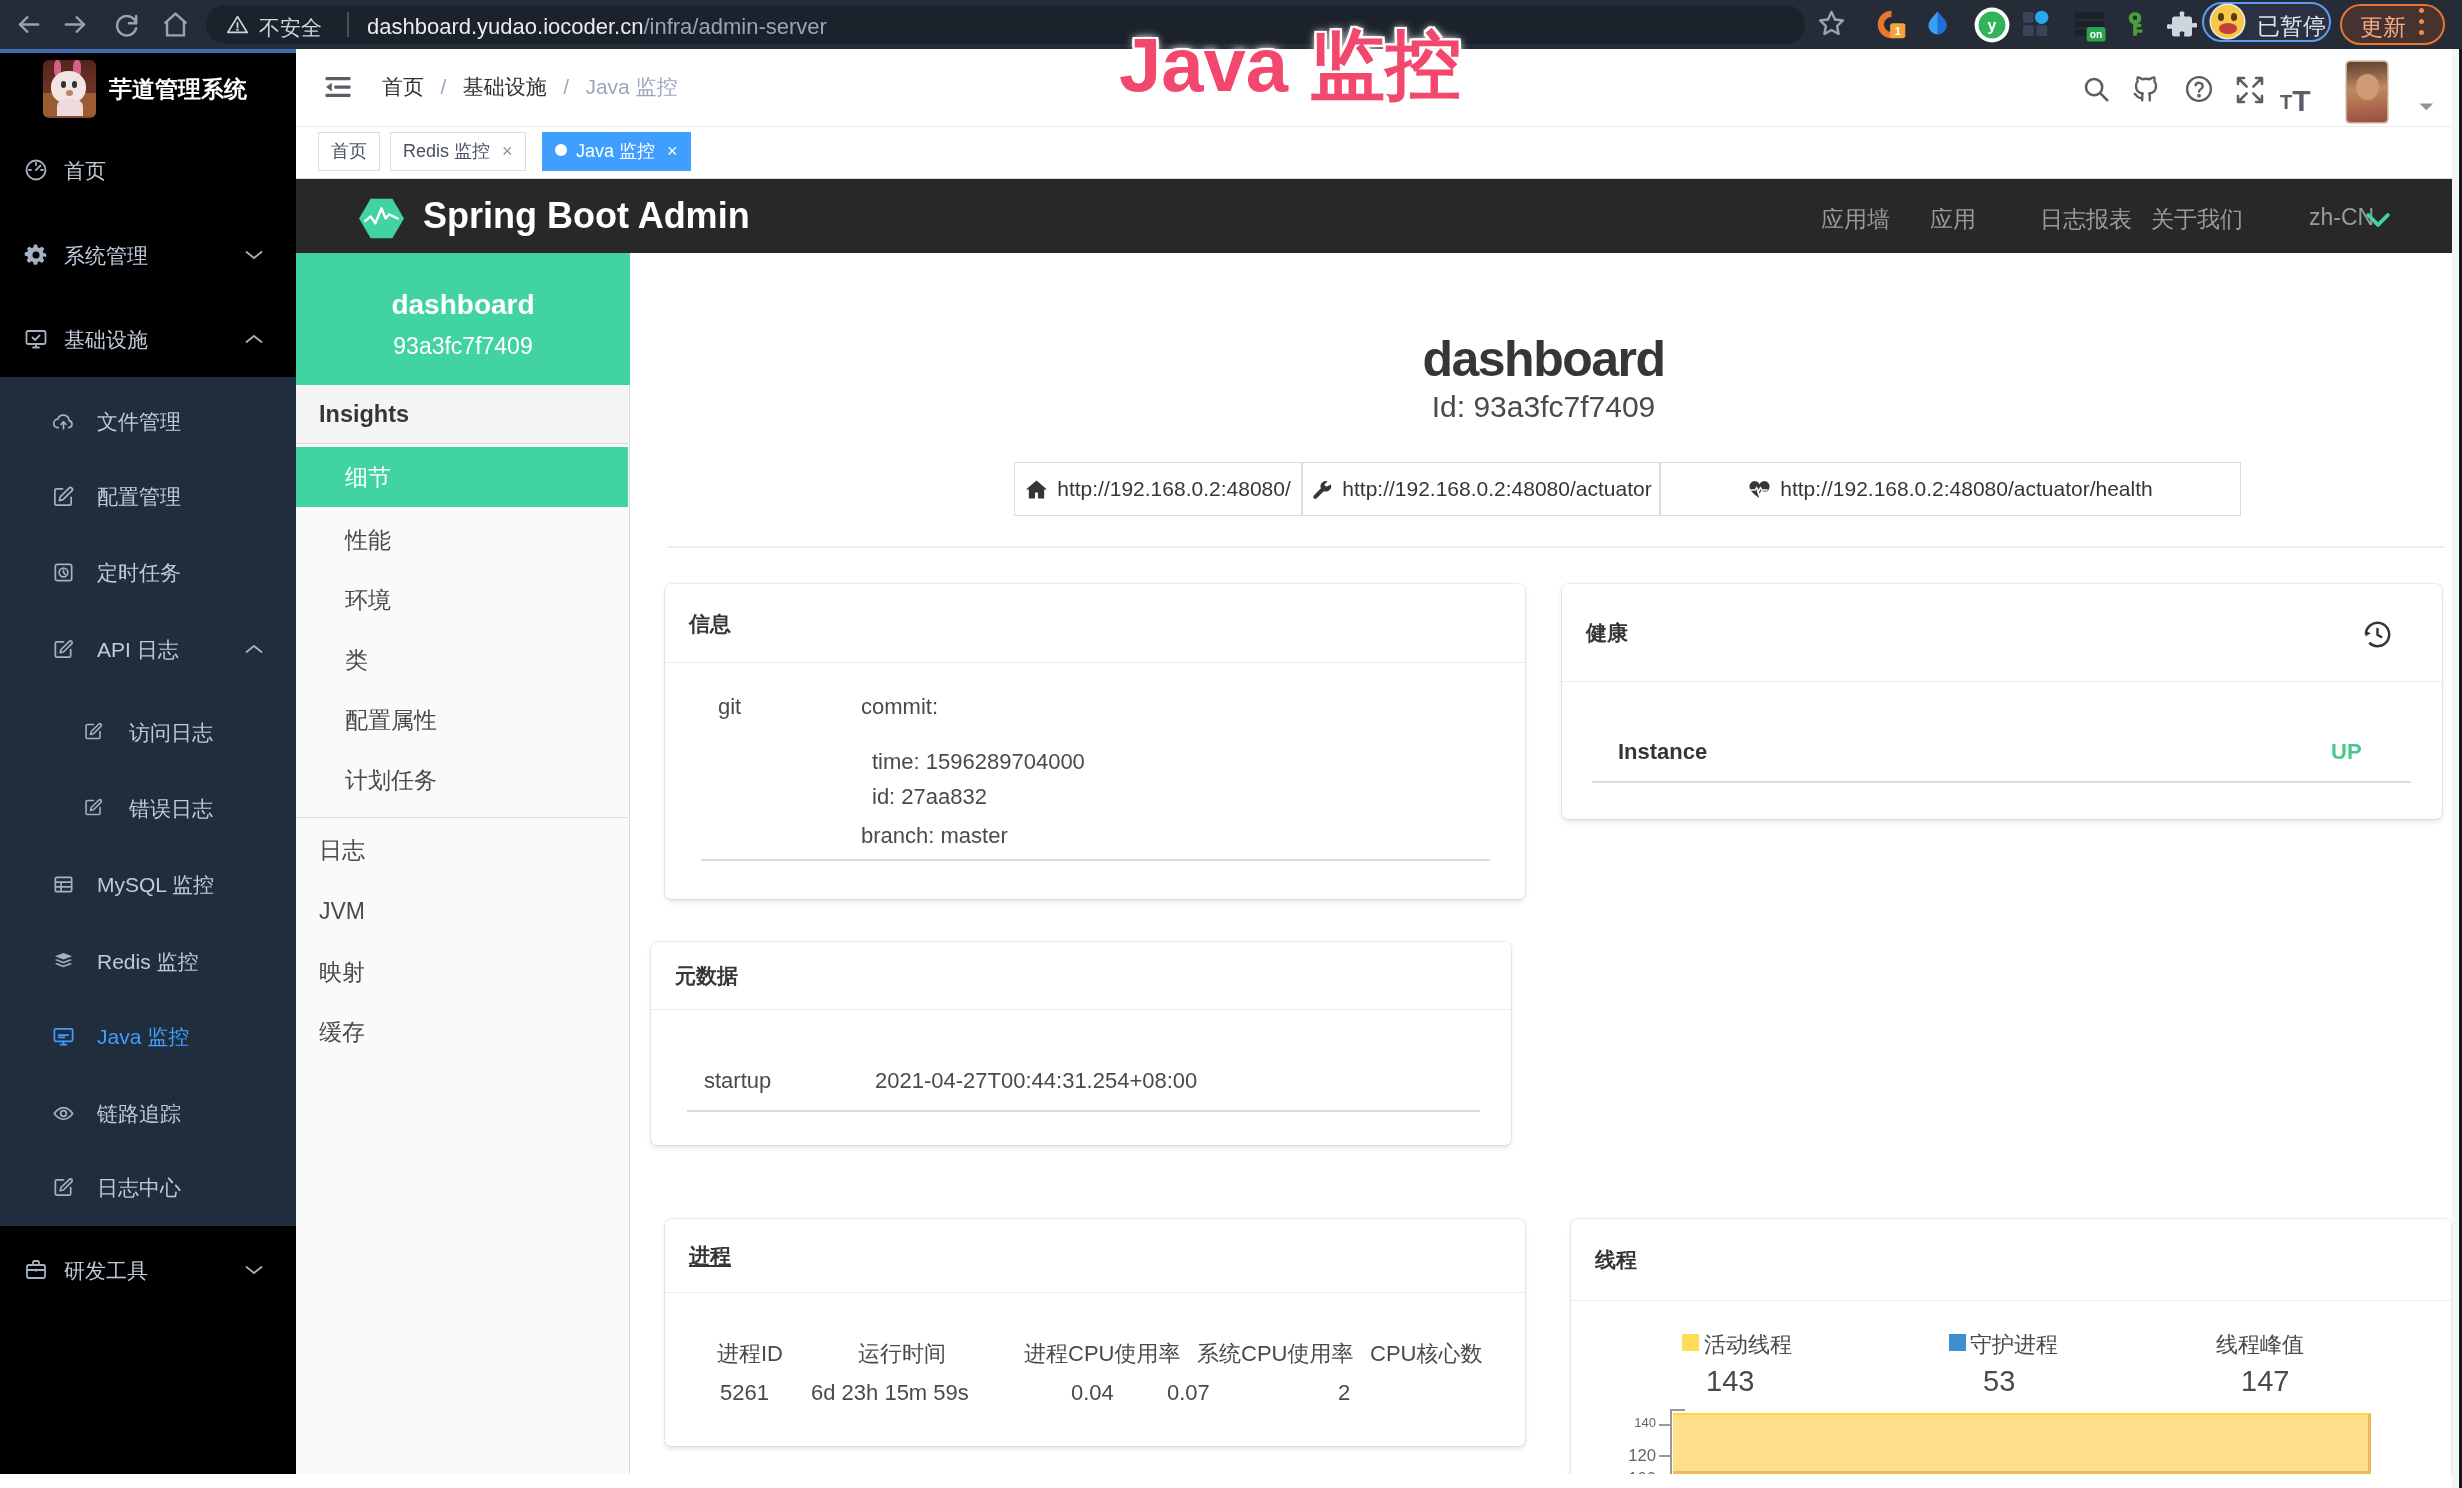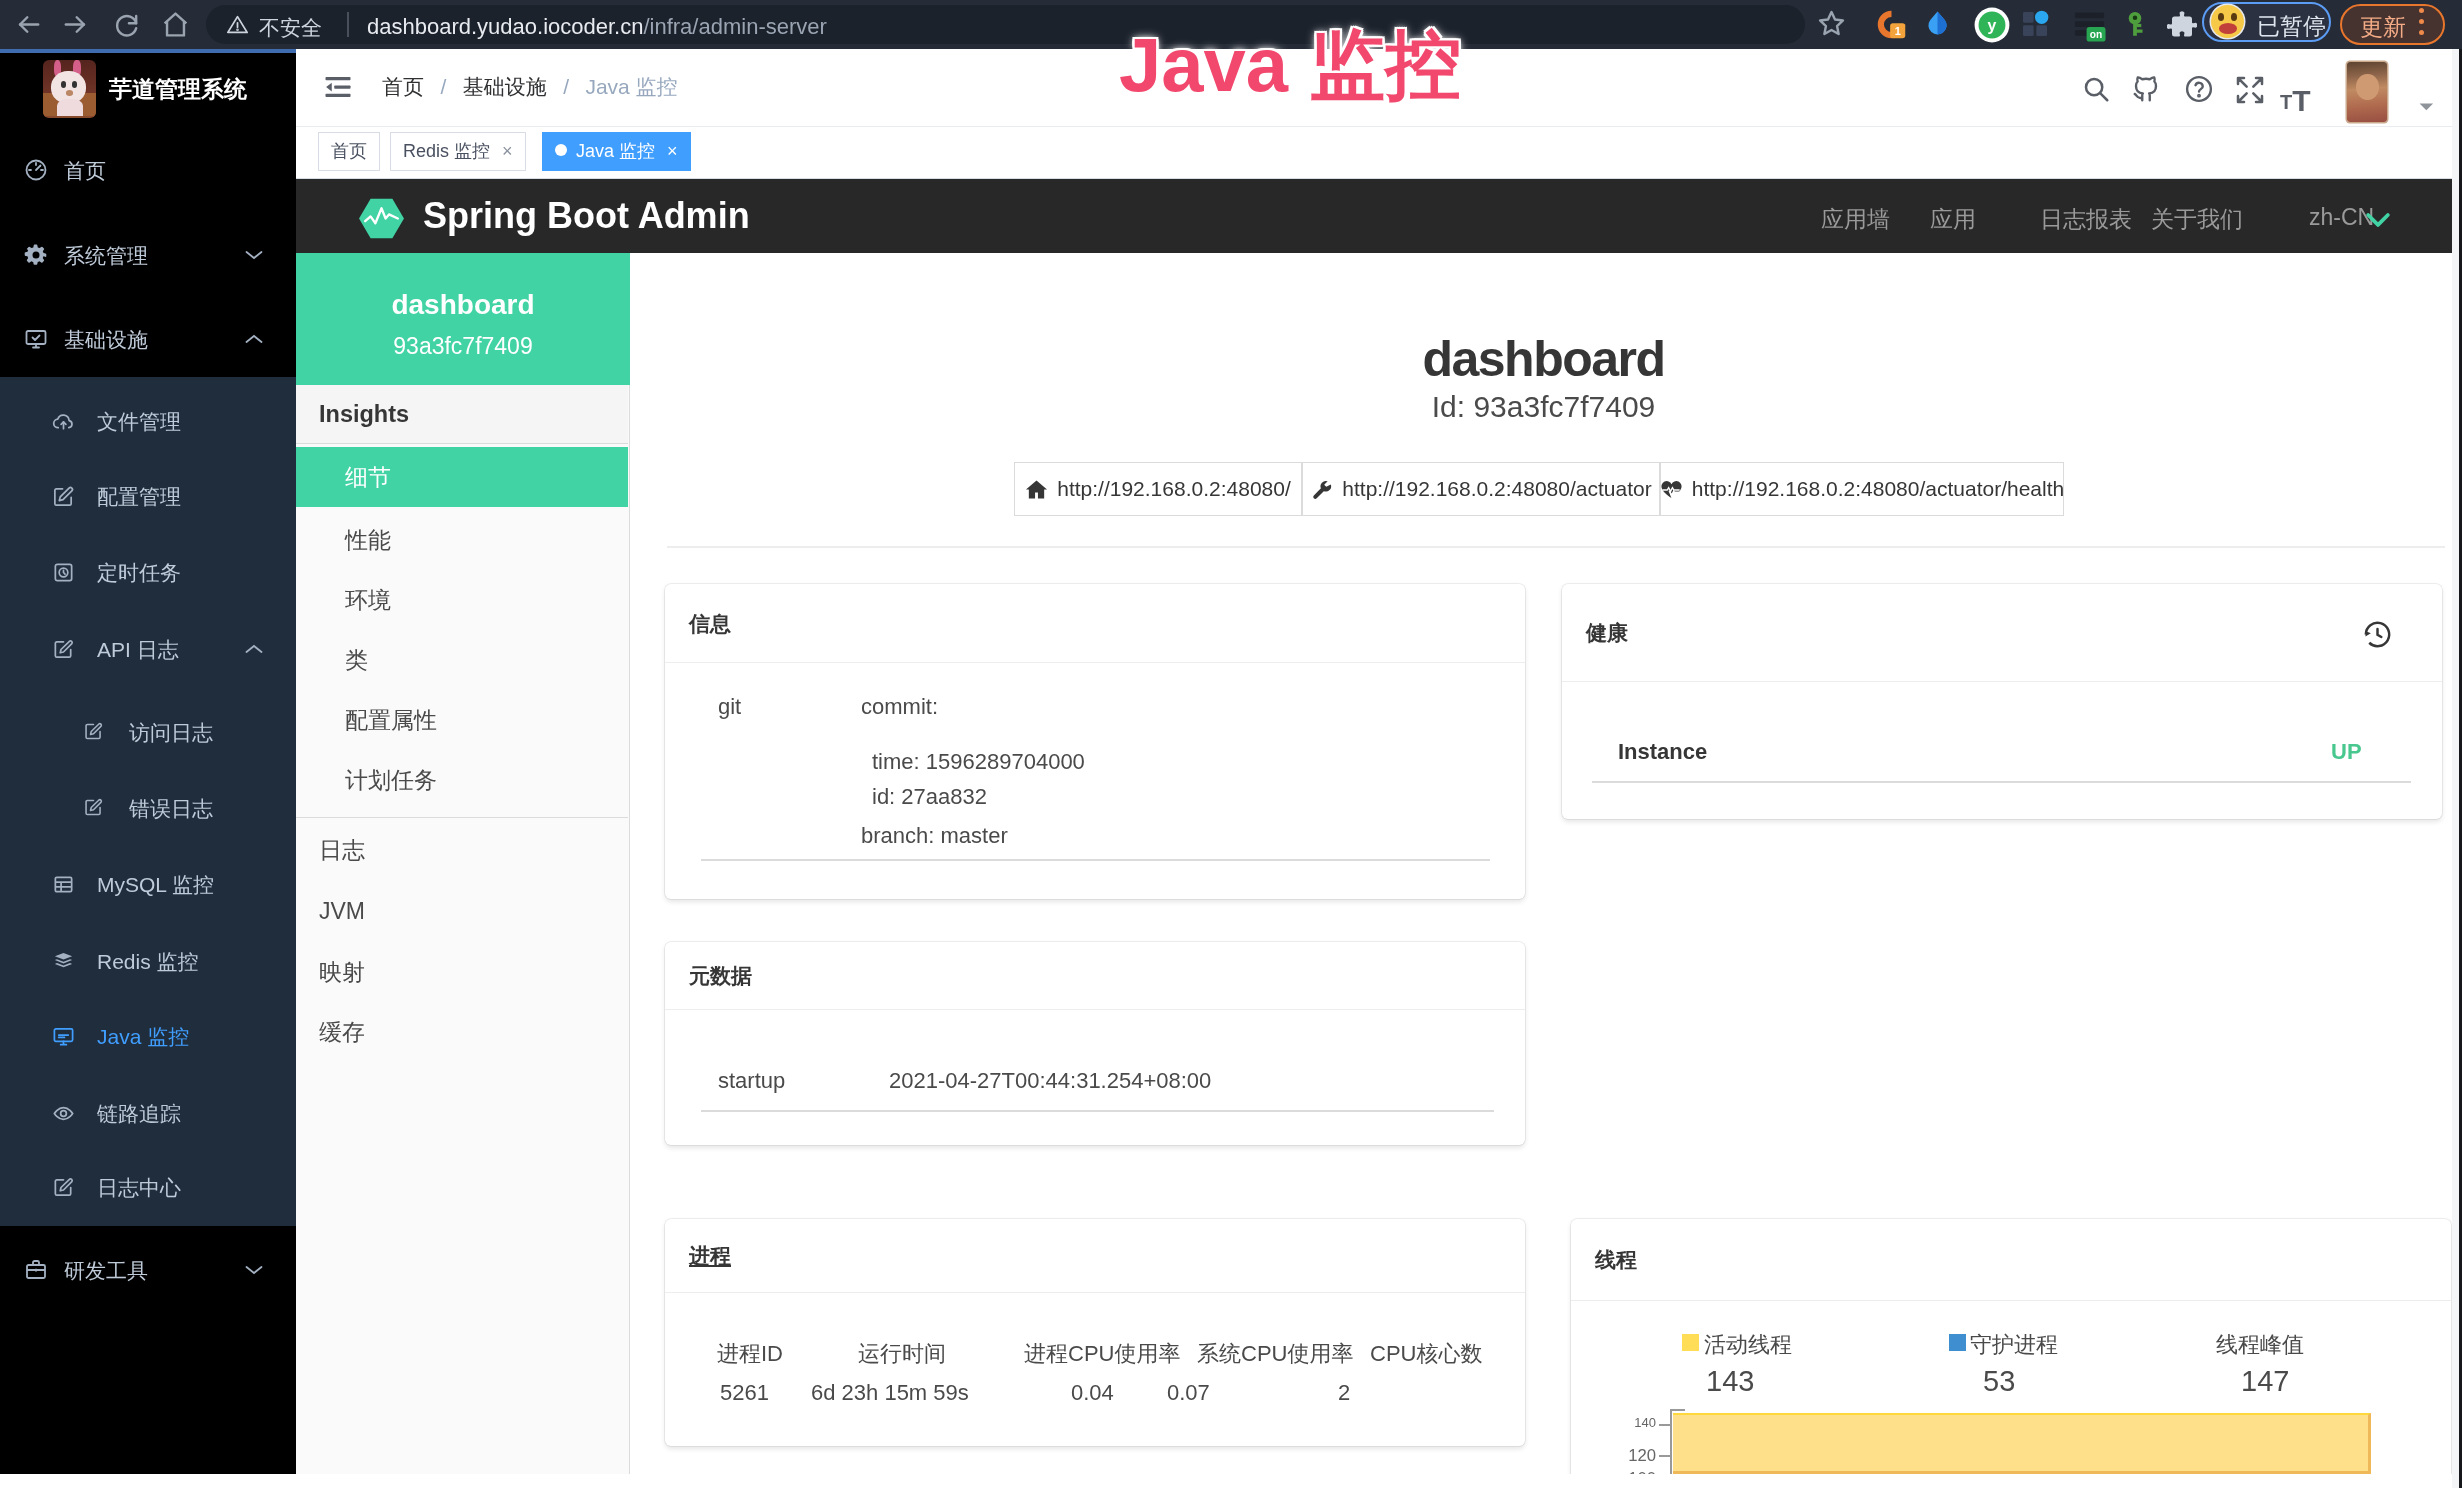--- a/index.html
+++ b/index.html
@@ -376,21 +376,21 @@
 <div id="content">
   <h1 class="dash">dashboard</h1>
   <p class="idline">Id: 93a3fc7f7409</p>
   <div id="btnrow">
     <div class="urlbtn" style="left:0; width:288px;"><svg width="23" height="23" viewBox="0 0 24 24" fill="#363636">
           <path d="M12 2.5L1 12h3v9.5h6.5V15h3v6.5H20V12h3z"></path>
         </svg>http://192.168.0.2:48080/</div>
     <div class="urlbtn" style="left:288px; width:358px;"><svg width="23" height="23" viewBox="0 0 24 24" fill="#363636">
           <path d="M21.7 6.7a5.5 5.5 0 0 1-7.3 7L7 21.2a2.1 2.1 0 0 1-3-3l7.4-7.4a5.5 5.5 0 0 1 7-7.3L14.8 7l2.2 2.2z"></path>
         </svg>http://192.168.0.2:48080/actuator</div>
-    <div class="urlbtn" style="left:646px; width:404px;"><svg width="23" height="23" viewBox="0 0 24 24" fill="#363636">
+    <div class="urlbtn" style="left:646px; width:581px;"><svg width="23" height="23" viewBox="0 0 24 24" fill="#363636">
           <path d="M12 21s-8.5-5.3-10-10A5.3 5.3 0 0 1 12 6.5 5.3 5.3 0 0 1 22 11c-.3 1-1 2.1-1.9 3.2h-4.6l-1.3-2-2 4-1.6-3h-1.8"></path>
           <path d="M2.5 12.5h5l1.5-2.5 2 4 2-4 1.5 2.5h6" fill="none" stroke="#fff" stroke-width="1.4"></path>
         </svg>http://192.168.0.2:48080/actuator/health</div>
   </div>
   <div id="hr1"></div>
 
   <div class="card" id="card-info" style="left:34px; top:331px; width:860px; height:315px;">
     <div class="hd" style="height:79px; line-height:79px;">信息</div>
     <div class="tcell" style="left:53px; top:110px;">git</div>
     <div class="tcell" style="left:196px; top:110px;">commit:</div>
@@ -405,21 +405,21 @@
     <svg class="abs" style="left:799px; top:34px;" width="33" height="33" viewBox="0 0 24 24" fill="none" stroke="#363636" stroke-width="1.8">
         <path d="M3.5 12a8.5 8.5 0 1 1 2.5 6"></path>
         <path d="M3.2 13.5l.4-3.8 3.6 1.4" fill="#363636" stroke="none"></path>
         <path d="M12 8v4.2l2.8 1.6" stroke-linecap="round"></path>
       </svg>
     <div class="tcell" style="left:56px; top:155px; font-weight:bold; color:#363636;">Instance</div>
     <div class="tcell" style="left:769px; top:155px; color:#48c78e; font-weight:bold;">UP</div>
     <div class="trow-line" style="left:30px; top:197px; width:819px;"></div>
   </div>
 
-  <div class="card" id="card-meta" style="left:34px; top:689px; width:860px; height:203px;">
+  <div class="card" id="card-meta" style="left:20px; top:689px; width:860px; height:203px;">
     <div class="hd" style="height:68px; line-height:68px;">元数据</div>
     <div class="tcell" style="left:53px; top:126px;">startup</div>
     <div class="tcell" style="left:224px; top:126px;">2021-04-27T00:44:31.254+08:00</div>
     <div class="trow-line" style="left:36px; top:168px; width:793px;"></div>
   </div>
 
   <div class="card" id="card-proc" style="left:34px; top:966px; width:860px; height:227px;">
     <div class="hd" style="height:74px; line-height:74px;text-decoration:underline;">进程</div>
     <div class="tcell" style="left:52px; top:120px;">进程ID</div>
     <div class="tcell" style="left:193px; top:120px;">运行时间</div>

